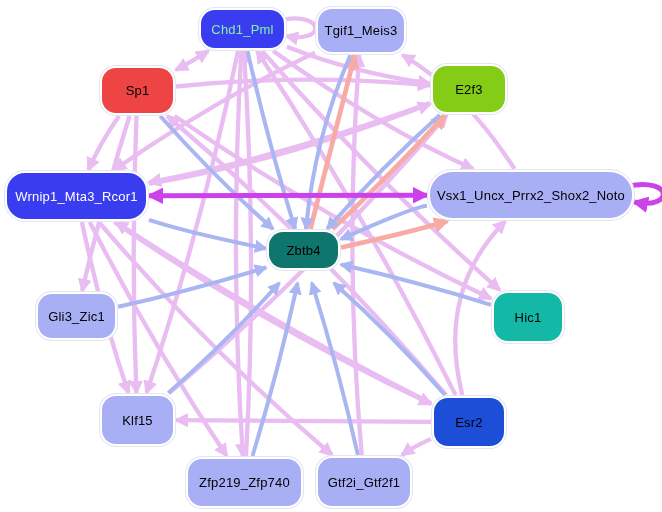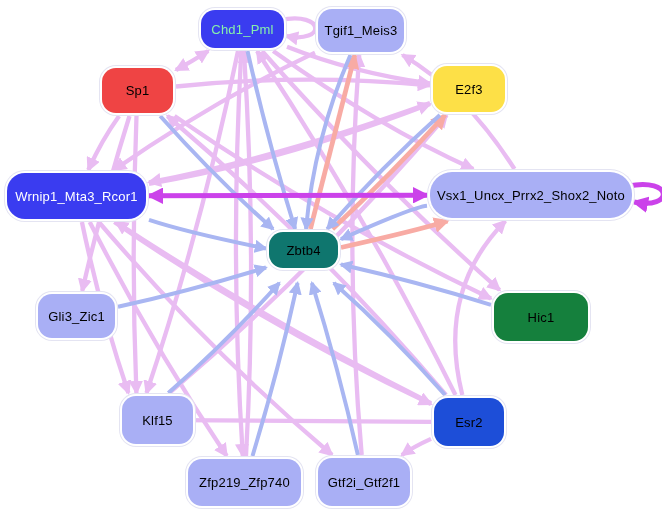--- a/index.html
+++ b/index.html
@@ -94,39 +94,39 @@
   <div id="node-layer">
       <div class="node" style="left: 201px; top: 10px; width: 83px; height: 38px; background: rgb(58, 60, 240); color: #86efac;">
         <span>Chd1_Pml</span>
       </div>
       <div class="node" style="left: 318px; top: 9px; width: 86px; height: 43px; background: rgb(169, 175, 245); color: rgb(0, 0, 0);">
         <span>Tgif1_Meis3</span>
       </div>
       <div class="node" style="left: 102px; top: 68px; width: 71px; height: 45px; background: #ef4444; color: rgb(0, 0, 0);">
         <span>Sp1</span>
       </div>
-      <div class="node" style="left: 433px; top: 66px; width: 72px; height: 46px; background: #fde047; color: rgb(0, 0, 0);">
+      <div class="node" style="left: 433px; top: 66px; width: 72px; height: 46px; background: #84cc16; color: rgb(0, 0, 0);">
         <span>E2f3</span>
       </div>
       <div class="node" style="left: 7px; top: 173px; width: 139px; height: 46px; background: rgb(58, 60, 240); color: rgb(255, 255, 255); border-radius: 18px;">
         <span>Wrnip1_Mta3_Rcor1</span>
       </div>
       <div class="node" style="left: 430px; top: 172px; width: 202px; height: 46px; background: rgb(169, 175, 245); color: rgb(0, 0, 0); border-radius: 22px;">
         <span>Vsx1_Uncx_Prrx2_Shox2_Noto</span>
       </div>
       <div class="node" style="left: 269px; top: 232px; width: 69px; height: 36px; background: #0f766e; color: rgb(0, 0, 0);">
         <span>Zbtb4</span>
       </div>
       <div class="node" style="left: 38px; top: 294px; width: 77px; height: 44px; background: rgb(169, 175, 245); color: rgb(0, 0, 0);">
         <span>Gli3_Zic1</span>
       </div>
-      <div class="node" style="left: 494px; top: 293px; width: 94px; height: 48px; background: #15803d; color: rgb(0, 0, 0);">
+      <div class="node" style="left: 494px; top: 293px; width: 68px; height: 48px; background: #14b8a6; color: rgb(0, 0, 0);">
         <span>Hic1</span>
       </div>
-      <div class="node" style="left: 102px; top: 396px; width: 71px; height: 48px; background: rgb(169, 175, 245); color: rgb(0, 0, 0); margin-left: 20px;">
+      <div class="node" style="left: 102px; top: 396px; width: 71px; height: 48px; background: rgb(169, 175, 245); color: rgb(0, 0, 0);">
         <span>Klf15</span>
       </div>
       <div class="node" style="left: 434px; top: 398px; width: 70px; height: 48px; background: #1d4ed8; color: rgb(0, 0, 0);">
         <span>Esr2</span>
       </div>
       <div class="node" style="left: 188px; top: 459px; width: 113px; height: 47px; background: rgb(169, 175, 245); color: rgb(0, 0, 0);">
         <span>Zfp219_Zfp740</span>
       </div>
       <div class="node" style="left: 318px; top: 458px; width: 92px; height: 48px; background: rgb(169, 175, 245); color: rgb(0, 0, 0);">
         <span>Gtf2i_Gtf2f1</span>

